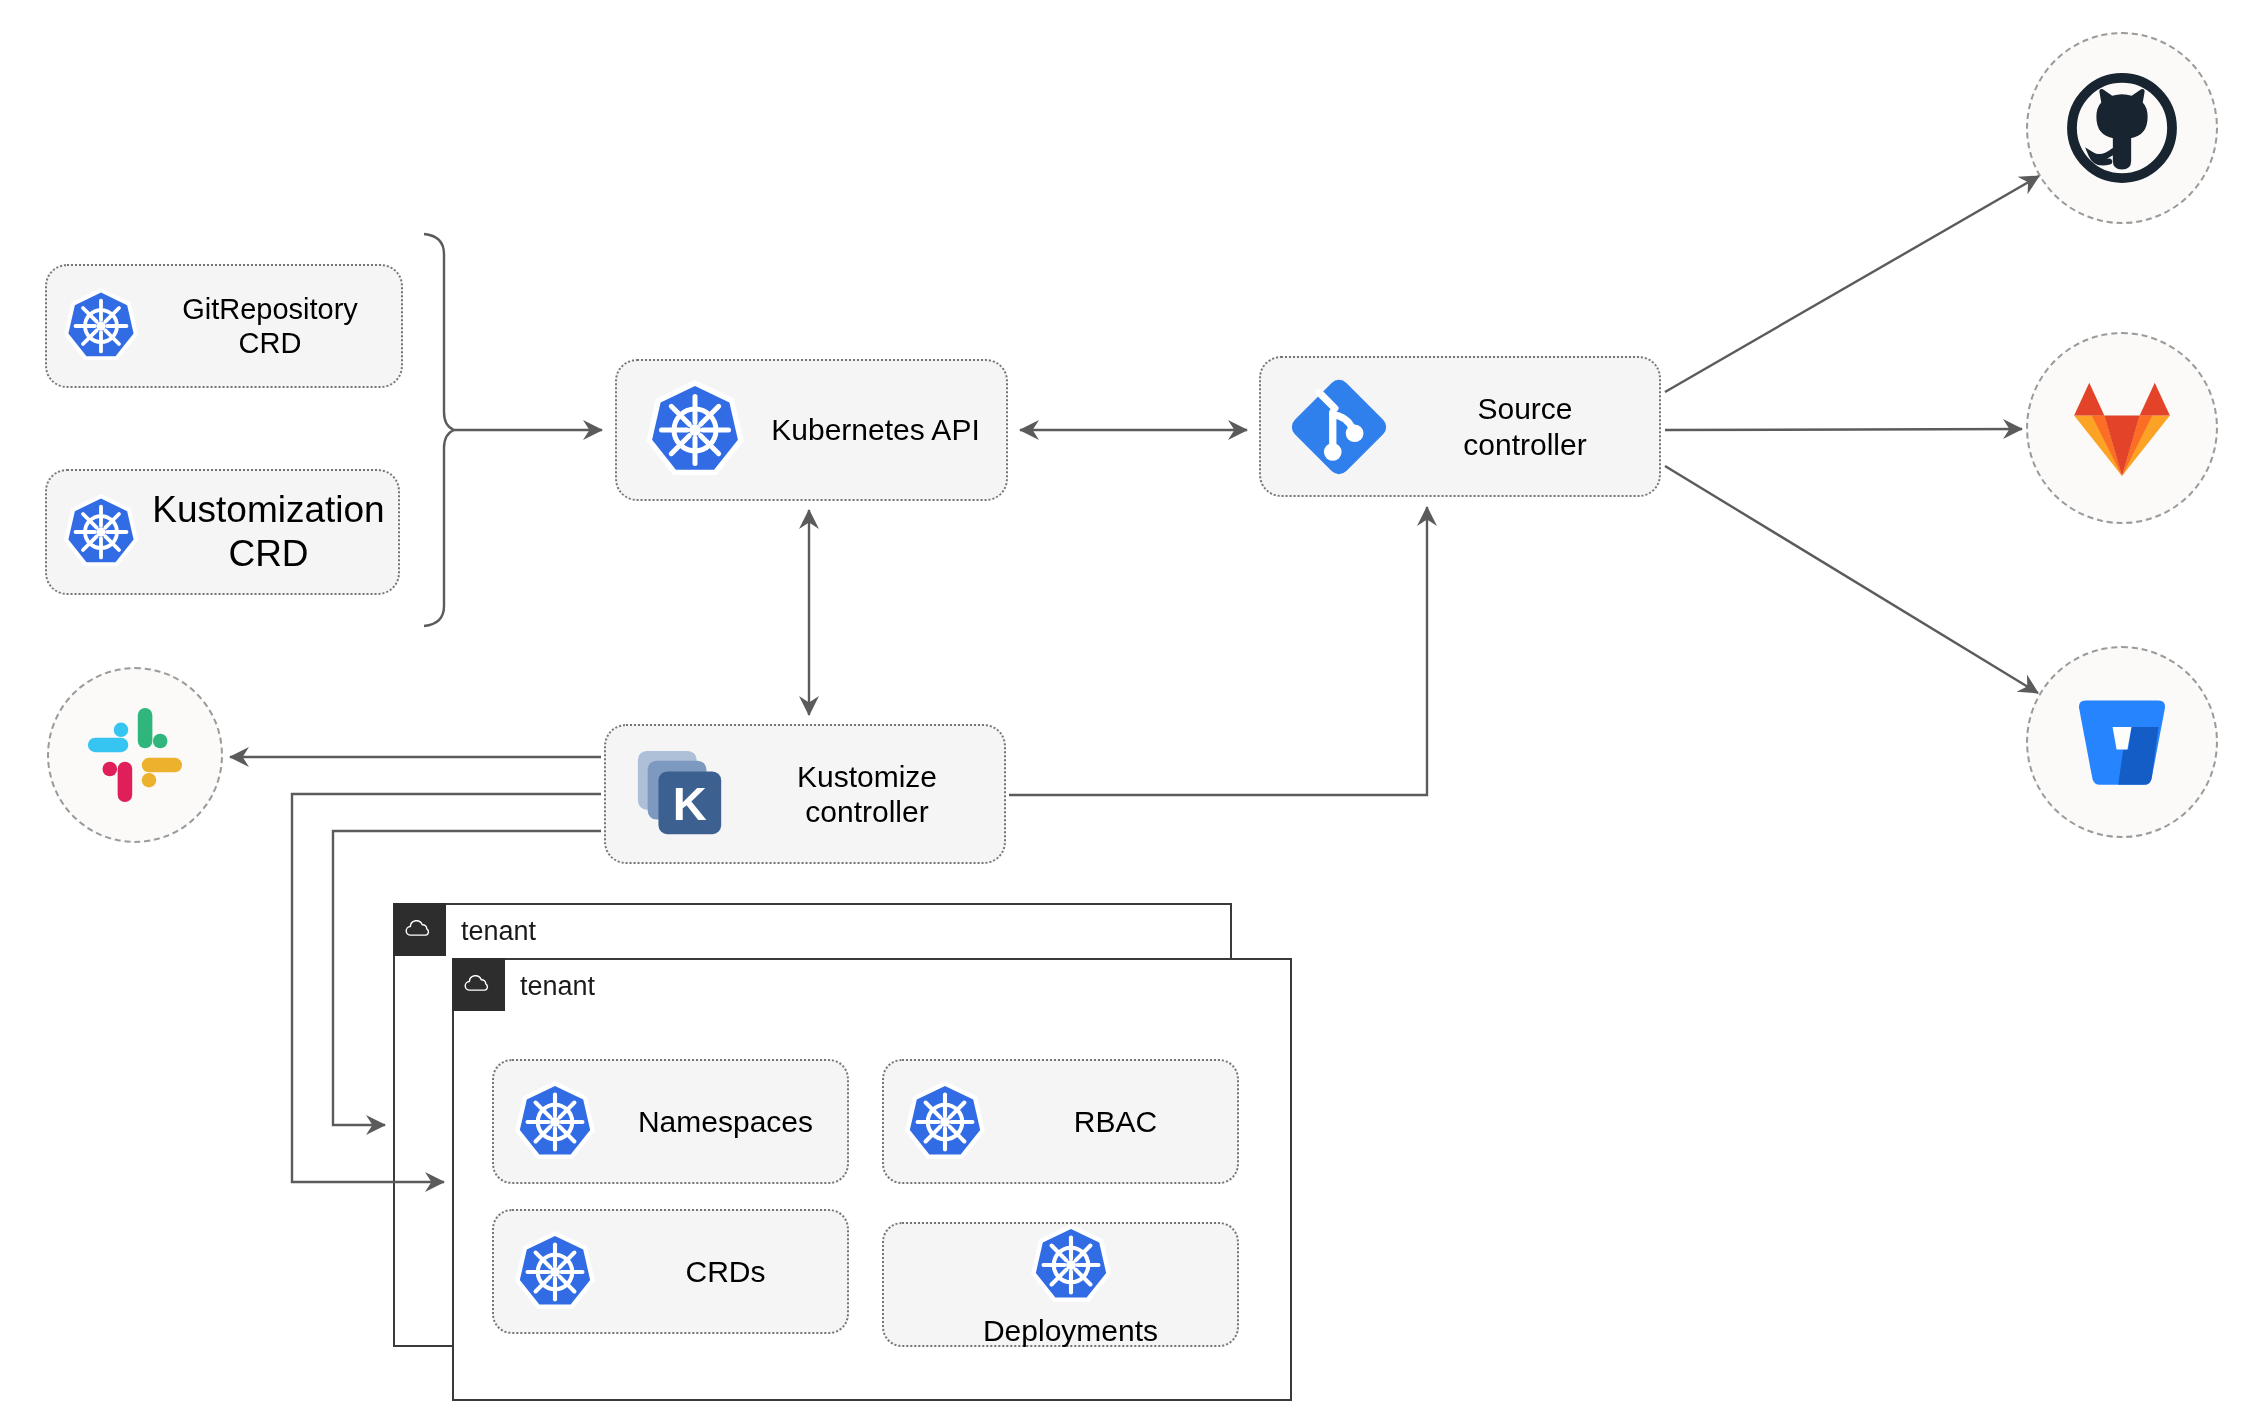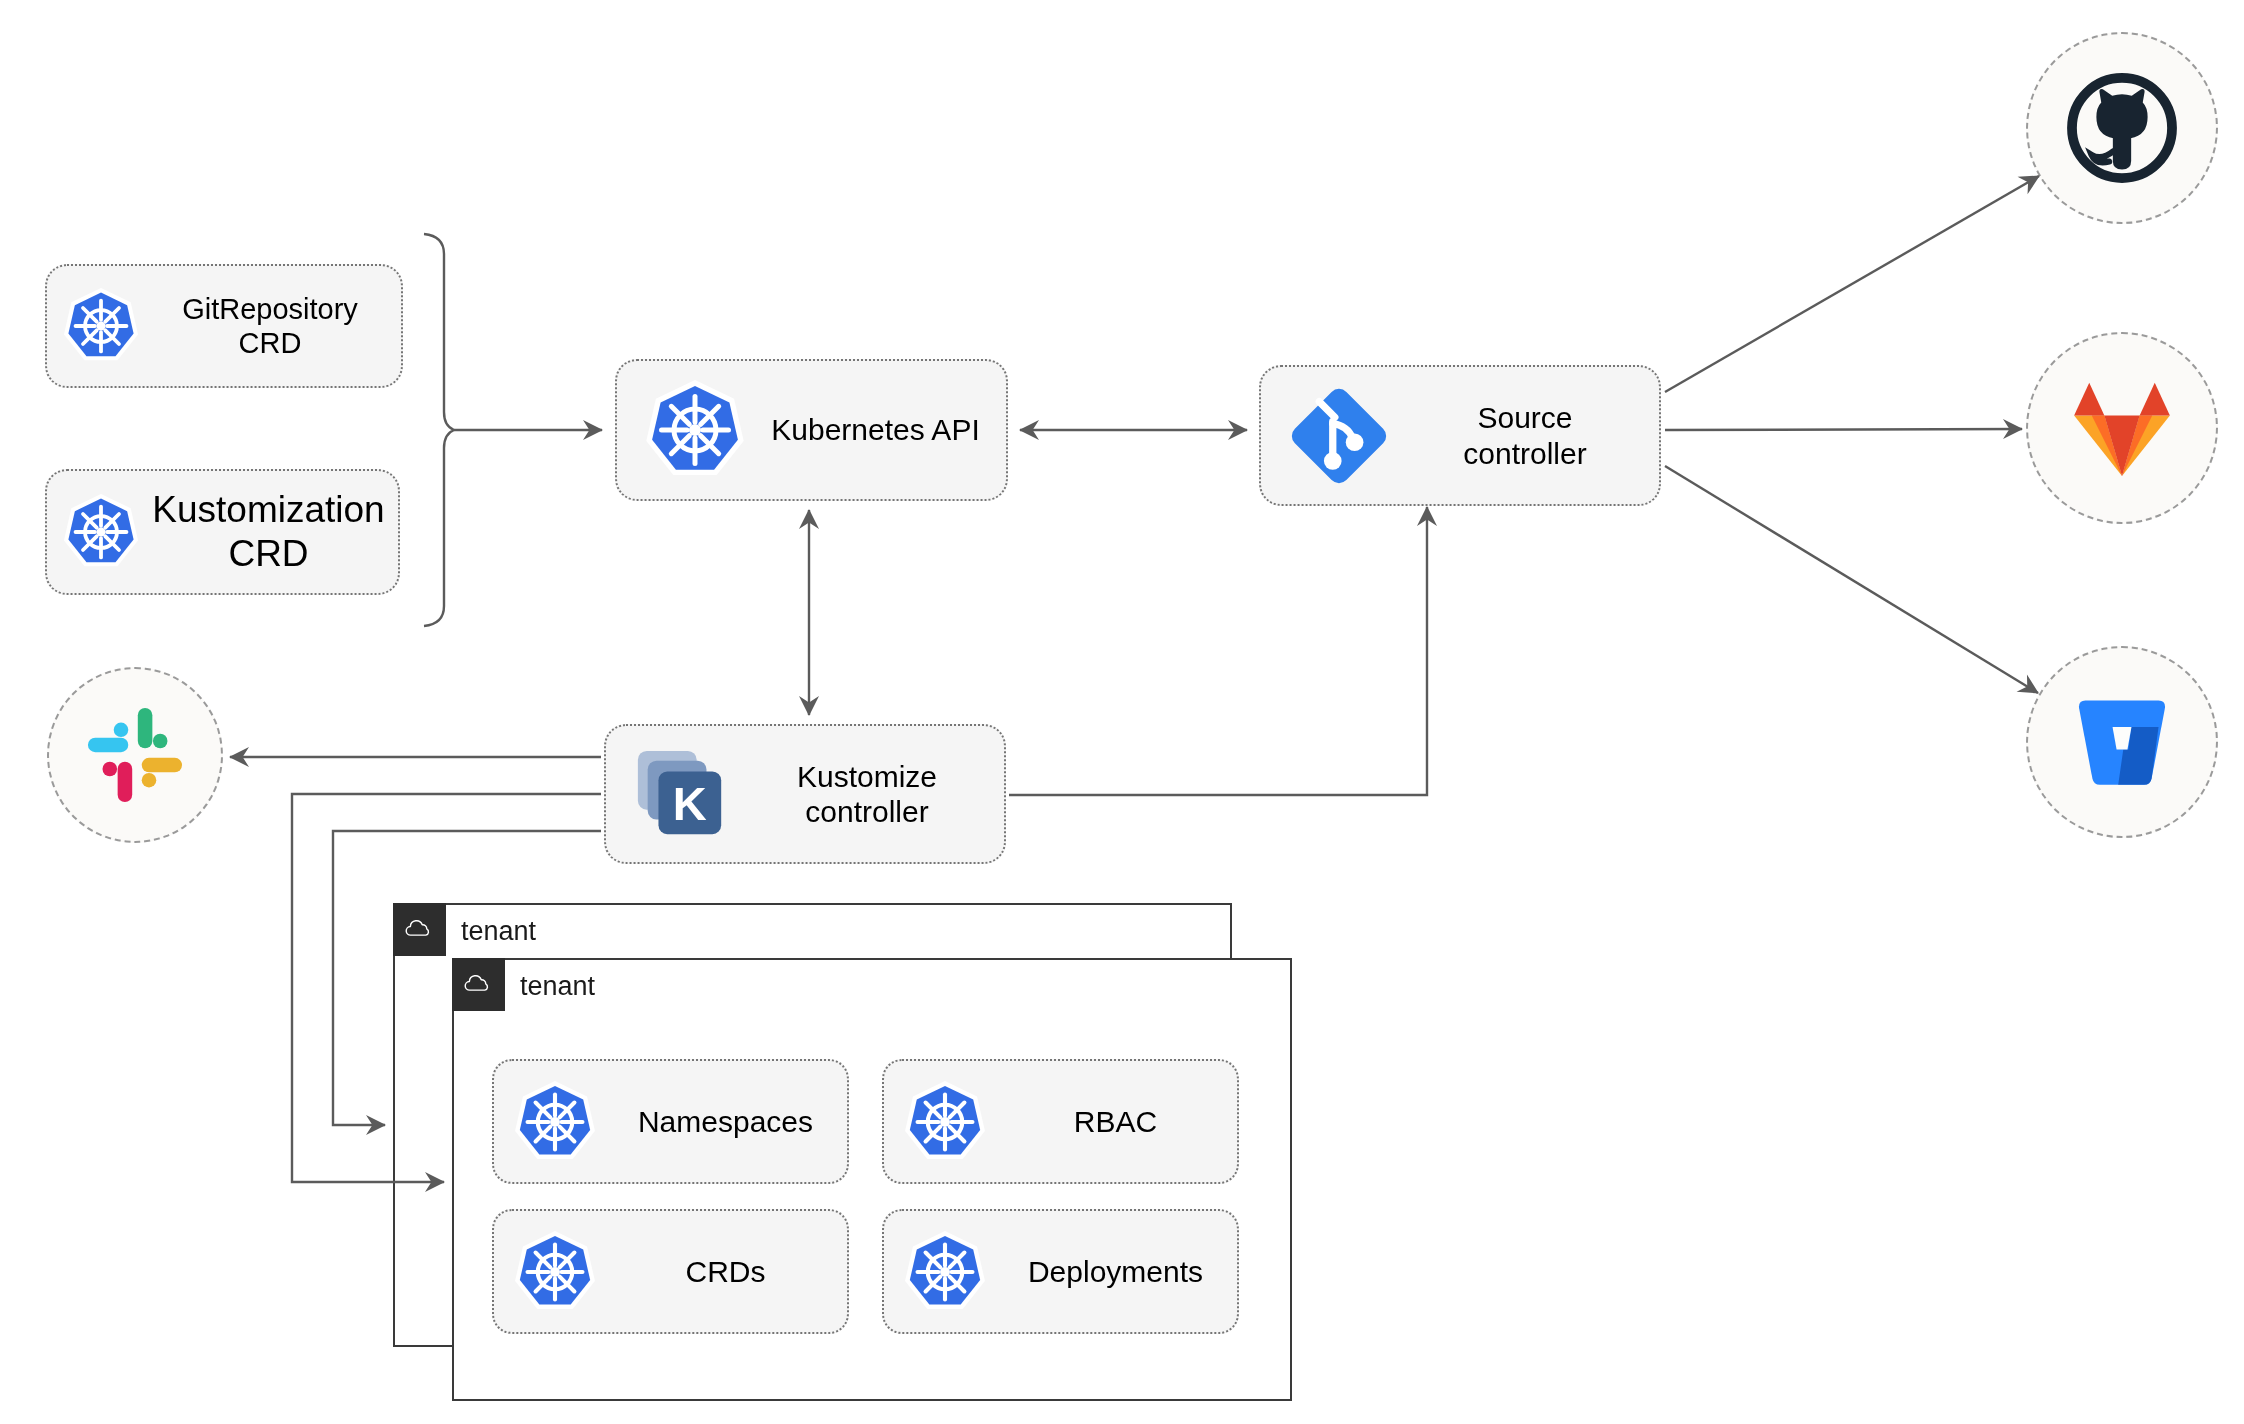--- a/index.html
+++ b/index.html
@@ -148,21 +148,21 @@
 CRD</div>
   </div>
 
   <div class="node z2" style="left:615px;top:359px;width:393px;height:142px;padding-left:28px;">
     <svg class="icon" width="100" height="100">
         <use href="#k8s"></use>
       </svg>
     <div class="label">Kubernetes API</div>
   </div>
 
-  <div class="node z2" style="left:1259px;top:365px;width:402px;height:141px;padding-left:26px;">
+  <div class="node z2" style="left:1259px;top:356px;width:402px;height:141px;padding-left:26px;">
     <svg class="icon" width="104" height="104">
         <use href="#git"></use>
       </svg>
     <div class="label">Source
 controller</div>
   </div>
 
   <div class="node z2" style="left:604px;top:724px;width:402px;height:140px;padding-left:26px;">
     <svg class="icon" width="98" height="98">
         <use href="#kustomize"></use>
@@ -199,21 +199,21 @@
           <use href="#k8s"></use>
         </svg>
       <div class="label">CRDs</div>
     </div>
     <div class="inner-node" style="left:428px;top:99px;width:357px;height:125px;">
       <svg class="icon" width="82" height="82">
           <use href="#k8s"></use>
         </svg>
       <div class="label">RBAC</div>
     </div>
-    <div class="inner-node" style="left:428px;top:249px;width:357px;height:125px;">
+    <div class="inner-node" style="left:428px;top:262px;width:357px;height:125px;flex-direction:column;">
       <svg class="icon" width="82" height="82">
           <use href="#k8s"></use>
         </svg>
       <div class="label">Deployments</div>
     </div>
   </div>
 
   <svg class="connectors">
     <defs>
       <marker id="ah" viewBox="0 0 12 12" refX="10.5" refY="6" markerWidth="10" markerHeight="10" orient="auto-start-reverse">

